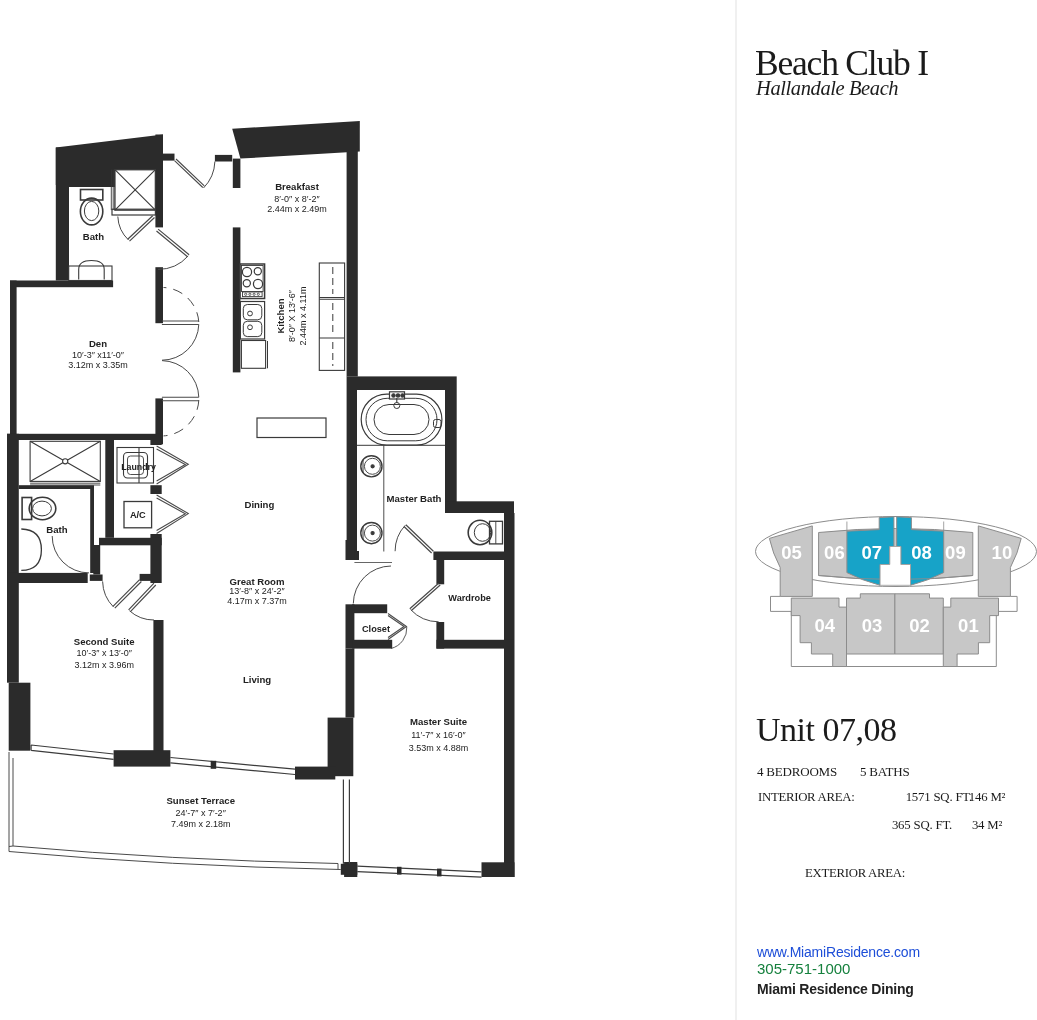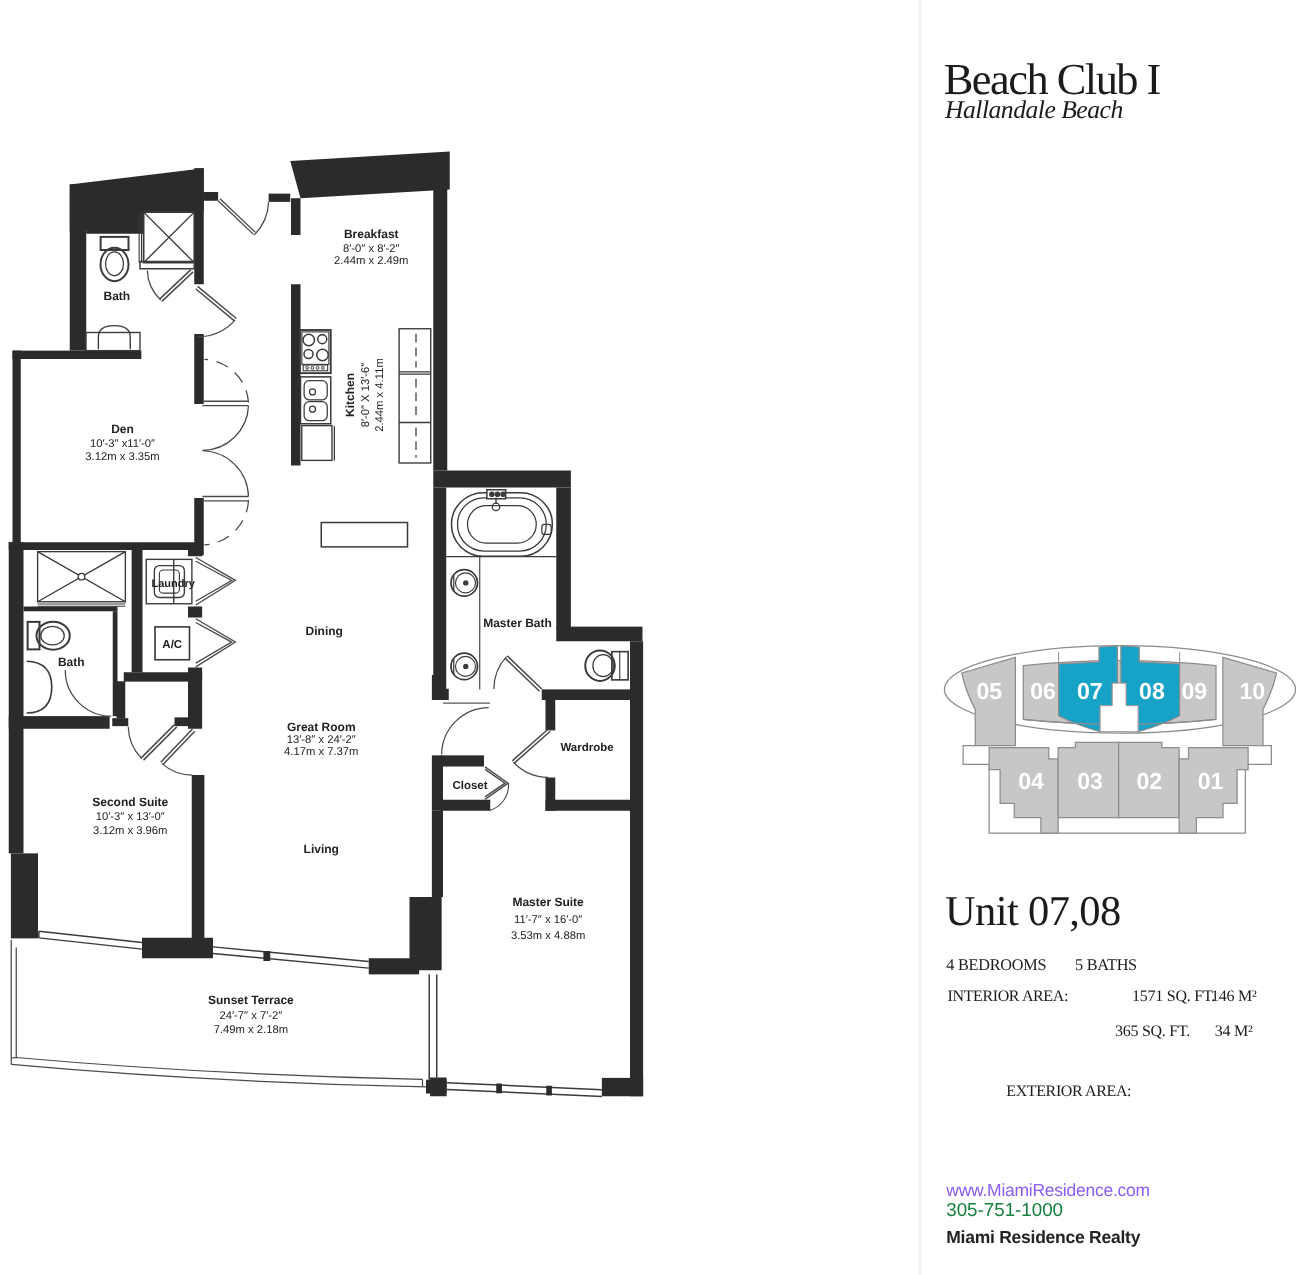--- a/index.html
+++ b/index.html
@@ -446,17 +446,17 @@
 <div class="abs serif" style="left:860px;top:764px;font-size:13px;letter-spacing:-0.2px;">5 BATHS</div>
 
 <div class="abs serif" style="left:758px;top:790px;font-size:12.8px;letter-spacing:-0.3px;">INTERIOR AREA:</div>
 <div class="abs serif" style="left:872px;top:790px;width:100px;font-size:12.8px;letter-spacing:-0.2px;text-align:right;">1571 SQ. FT.</div>
 <div class="abs serif" style="left:952px;top:790px;width:70px;font-size:12.8px;letter-spacing:-0.2px;text-align:center;">146 M²</div>
 
 <div class="abs serif" style="left:758px;top:866px;font-size:12.8px;letter-spacing:-0.3px;margin-left:47px;">EXTERIOR AREA:</div>
 <div class="abs serif" style="left:872px;top:817.5px;width:100px;font-size:12.8px;letter-spacing:-0.2px;text-align:center;">365 SQ. FT.</div>
 <div class="abs serif" style="left:952px;top:817.5px;width:70px;font-size:12.8px;letter-spacing:-0.2px;text-align:center;">34 M²</div>
 
-<div class="abs" style="left:757px;top:943.5px;font-size:14px;letter-spacing:-0.2px;color:#8b5cf6;">www.MiamiResidence.com</div>
+<div class="abs" style="left:757px;top:943.5px;font-size:14px;letter-spacing:-0.2px;color:#1d4ed8;">www.MiamiResidence.com</div>
 
 <div class="abs" style="left:757px;top:959.5px;font-size:15px;color:#15803d;">305-751-1000</div>
 
-<div class="abs" style="left:757px;top:980.5px;font-size:14px;letter-spacing:-0.2px;font-weight:bold;color:#222;">Miami Residence Realty</div>
+<div class="abs" style="left:757px;top:980.5px;font-size:14px;letter-spacing:-0.2px;font-weight:bold;color:#222;">Miami Residence Dining</div>
 
 </body></html>

